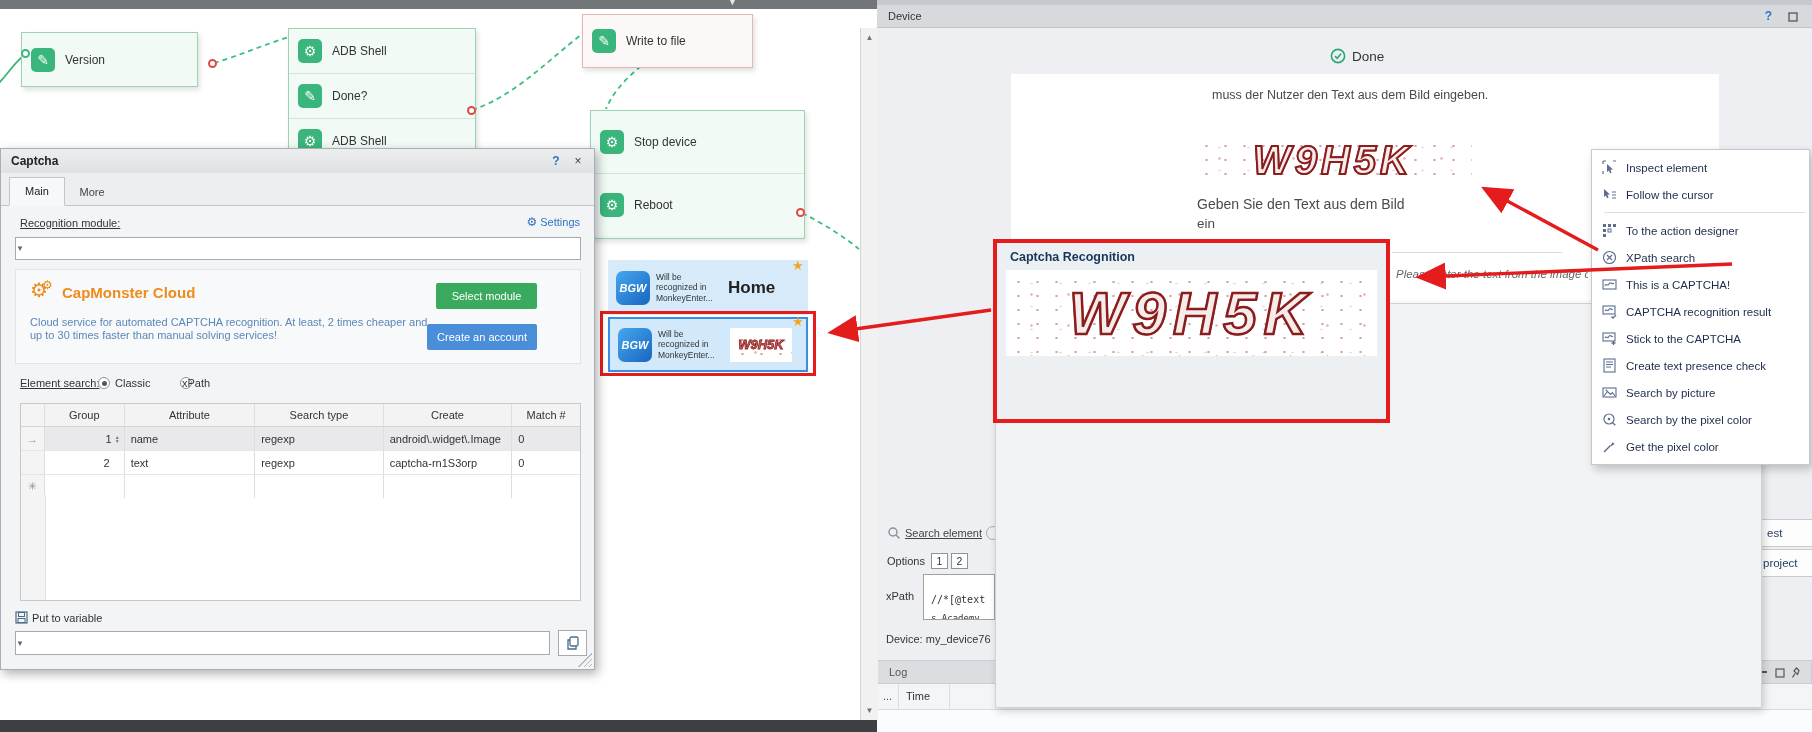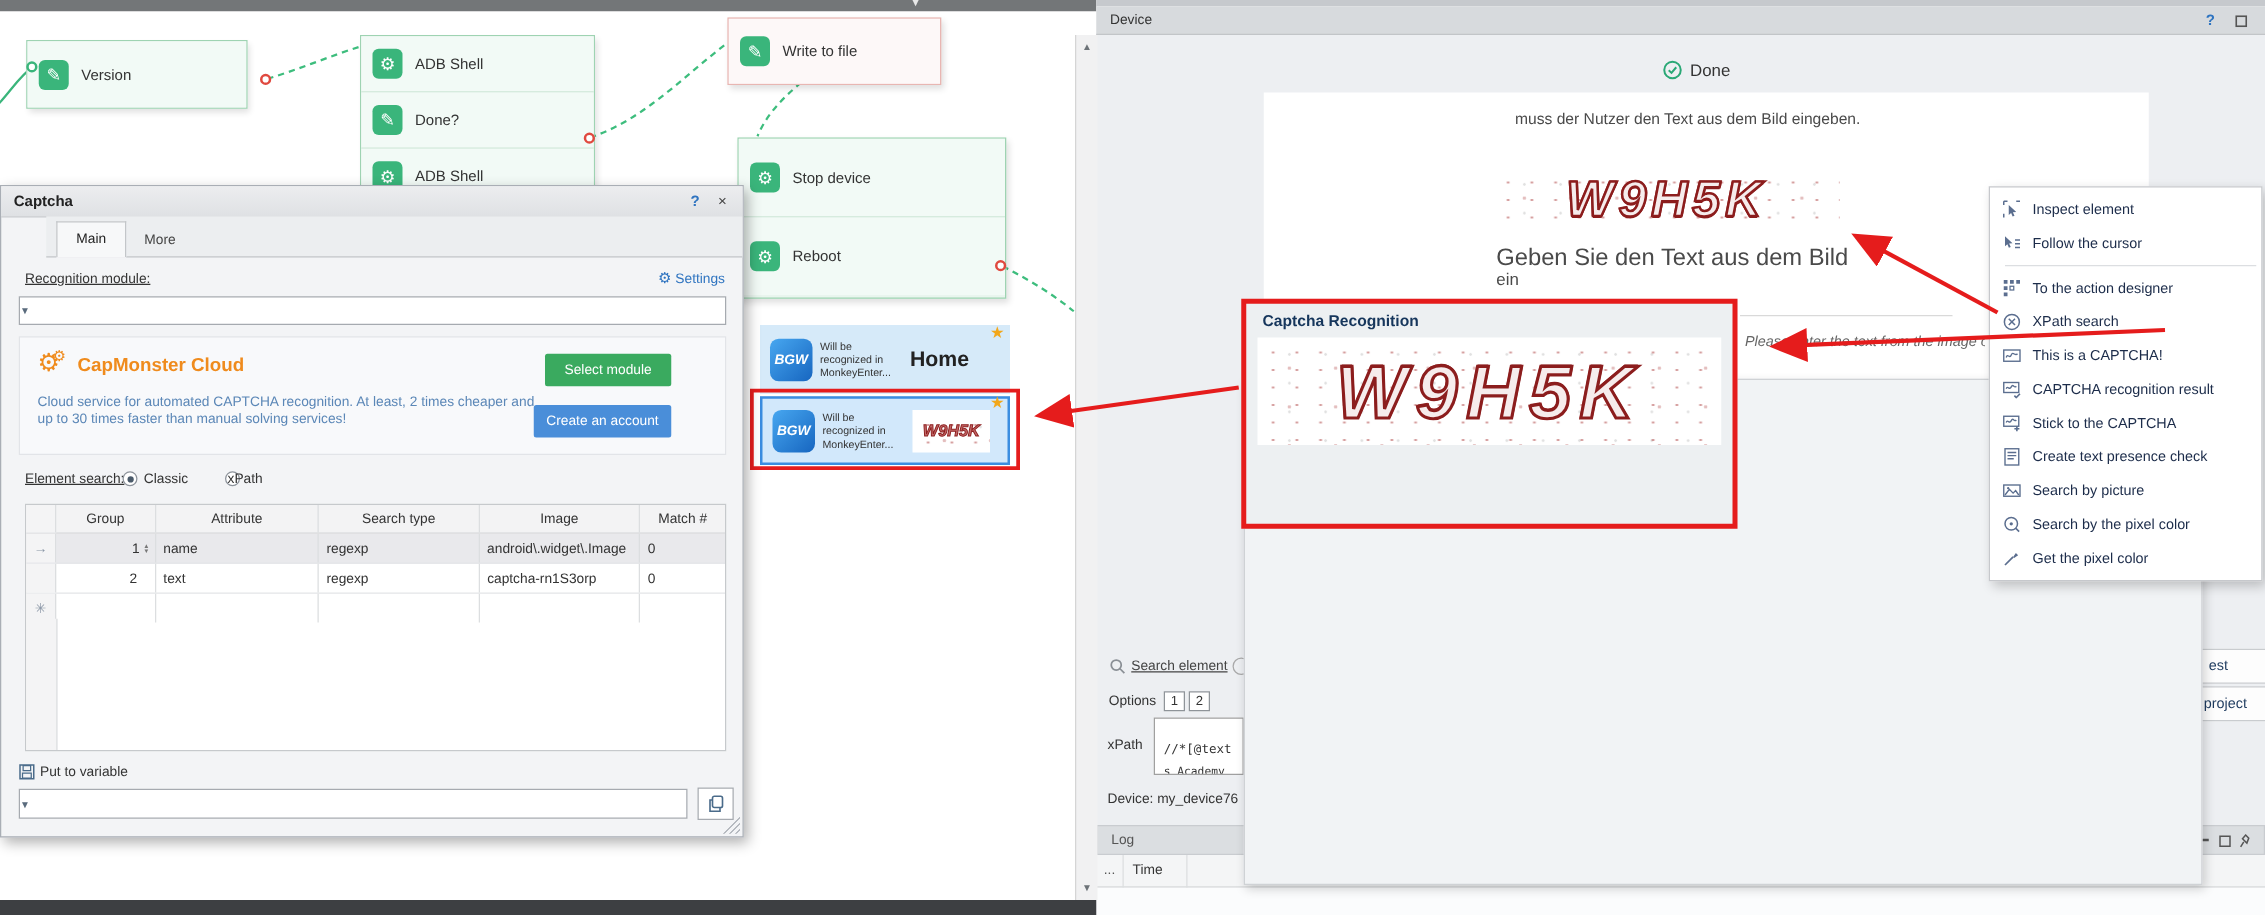--- a/index.html
+++ b/index.html
@@ -31,21 +31,21 @@
      radial-gradient(rgba(160,160,160,.32) 1px, transparent 1.4px),
      radial-gradient(rgba(190,100,100,.42) 1.2px, transparent 1.7px);
      background-size:19px 14px,29px 23px,37px 31px;background-position:3px 5px,11px 2px,7px 9px;}
   .captcha-word{font-weight:bold;font-style:italic;color:#f6ecec;-webkit-text-stroke:2.5px #8c1d1d;
      text-shadow:1px 0 0 #8c1d1d,-1px 0 0 #8c1d1d,0 1px 0 #8c1d1d,0 -1px 0 #8c1d1d;}
   
   .dialog{left:0;top:148px;width:595px;height:522px;background:#f3f4f6;border:1px solid #a9aeb5;box-shadow:3px 4px 10px rgba(0,0,0,.3);z-index:15;box-sizing:border-box;}
   .dlg-titlebar{position:absolute;left:0;top:0;right:0;height:24px;background:linear-gradient(#ecedef,#dfe1e4);border-bottom:1px solid #c7cacd;display:flex;align-items:center;}
   .dlg-title{font-weight:bold;font-size:12px;color:#222;margin-left:10px;}
   .dlg-btn{position:absolute;top:4px;width:16px;height:16px;text-align:center;line-height:16px;font-size:12px;}
-  .tabstrip{position:absolute;left:0;top:24px;right:0;height:32px;border-bottom:1px solid #c3c6c9;background:#eceef0;margin-left:36px;}
+  .tabstrip{position:absolute;left:0;top:24px;right:0;height:32px;border-bottom:1px solid #c3c6c9;background:#eceef0;}
   .tab{position:absolute;bottom:-1px;height:27px;line-height:27px;text-align:center;font-size:11px;}
   .tab-active{background:#f7f8f9;border:1px solid #c3c6c9;border-bottom:1px solid #f7f8f9;color:#222;}
   .underlabel{text-decoration:underline;color:#333;}
   .combo{background:#fff;border:1px solid #a6aab0;display:flex;align-items:center;box-sizing:border-box;}
   .combo-text{margin-left:7px;font-size:11px;color:#222;flex:1;}
   .combo-arrow{color:#5a6b7d;font-size:8px;margin-right:7px;}
   .cap-panel{background:#f8f9fb;border:1px solid #e2e4e8;box-sizing:border-box;}
   .cap-title{color:#ef8b1d;font-weight:bold;font-size:15px;}
   .cap-desc{color:#5b87b7;font-size:11px;line-height:13px;}
   .btn{color:#fff;font-size:11px;text-align:center;border-radius:2px;display:flex;align-items:center;justify-content:center;cursor:pointer;}
@@ -215,21 +215,21 @@
     <span class="abs radio" style="left:164px;top:228px;"></span>
     <span class="abs" style="left:181px;top:228px;">xPath</span>
 
     
     <div class="abs grid" style="left:19px;top:254px;width:561px;height:198px;">
       <div class="hdr">
         <div class="gcell markercol" style="width:24px;"></div>
         <div class="gcell" style="width:80px;">Group</div>
         <div class="gcell" style="width:131px;">Attribute</div>
         <div class="gcell" style="width:129px;">Search type</div>
-        <div class="gcell" style="width:129px;">Image</div>
+        <div class="gcell" style="width:129px;">Create</div>
         <div class="gcell" style="width:68px;border-right:none;">Match #</div>
       </div>
       <div class="grow" style="background:#e9e9ec;">
         <div class="gcell markercol" style="width:24px;">→</div>
         <div class="gcell" style="width:80px;justify-content:flex-end;padding-right:4px;">
             <span>1</span>
             <span class="spin">▲<br>▼</span>
           </div>
         <div class="gcell gcell-l" style="width:131px;">name</div>
         <div class="gcell gcell-l" style="width:129px;">regexp</div>
@@ -292,21 +292,21 @@
       </svg>
     <span style="margin-left:6px;font-size:13.5px;color:#333;">Done</span>
   </span>
 
   <div class="abs screen"></div>
   <span class="abs devtext" style="left:1212px;top:88px;">muss der Nutzer den Text aus dem Bild eingeben.</span>
 
   <div class="abs speckle" style="left:1194px;top:134px;width:278px;height:52px;z-index:3;display:flex;align-items:center;justify-content:center;">
     <span class="captcha-word" style="font-size:40px;letter-spacing:4px;-webkit-text-stroke:2px #8c1d1d;">W9H5K</span>
   </div>
-  <span class="abs devtext" style="left:1197px;top:196px;font-size:19px;">Geben Sie den Text aus dem Bild</span>
+  <span class="abs devtext" style="left:1197px;top:196px;font-size:14px;">Geben Sie den Text aus dem Bild</span>
   <span class="abs devtext" style="left:1197px;top:216px;font-size:13.5px;">ein</span>
   <div class="abs" style="left:1392px;top:252px;width:170px;height:1px;background:#d9d9d9;z-index:3;"></div>
   <div class="abs" style="left:1396px;top:268px;width:192px;height:16px;overflow:hidden;white-space:nowrap;font-style:italic;color:#666;font-size:11.5px;z-index:3;">Please enter the text from the image on th</div>
 
   <span class="abs" style="left:887px;top:526px;z-index:3;display:flex;align-items:center;">
     <svg width="14" height="14" viewBox="0 0 14 14">
         <circle cx="6" cy="6" r="4" fill="none" stroke="#8a8f95" stroke-width="1.4"></circle>
         <line x1="9" y1="9" x2="12.5" y2="12.5" stroke="#8a8f95" stroke-width="1.4"></line>
       </svg>
     <span style="margin-left:4px;text-decoration:underline;color:#444;">Search element</span>

